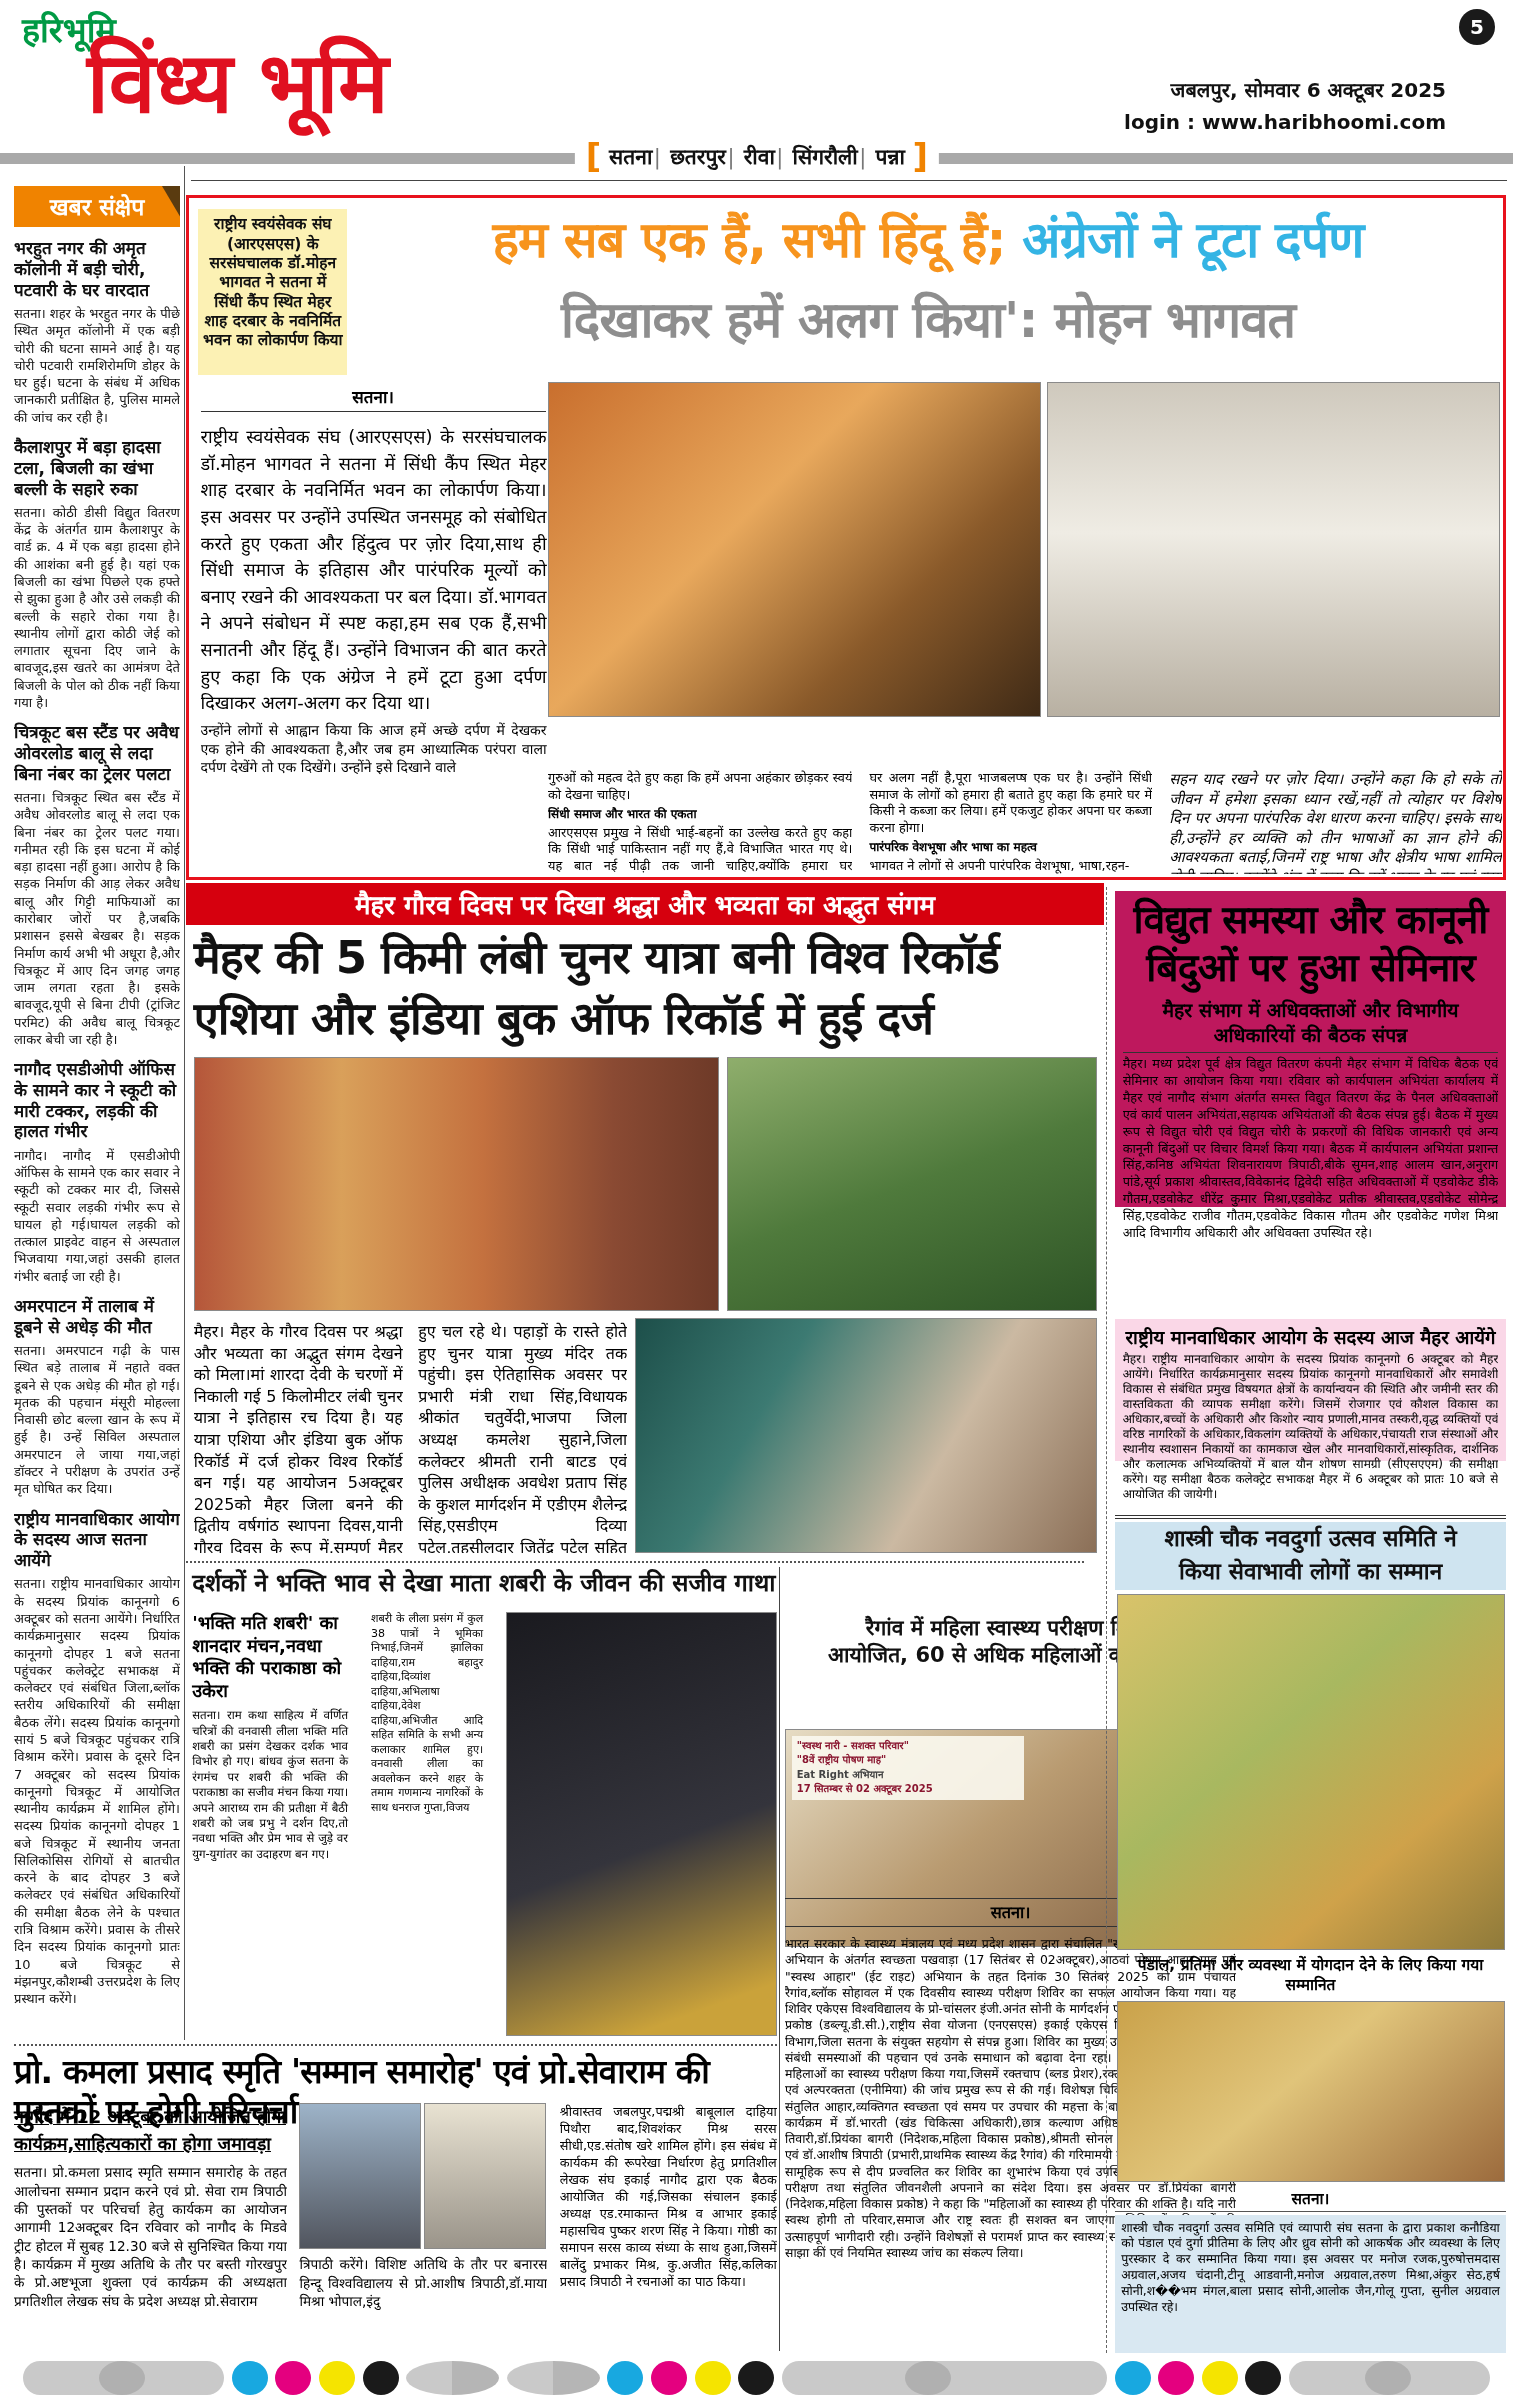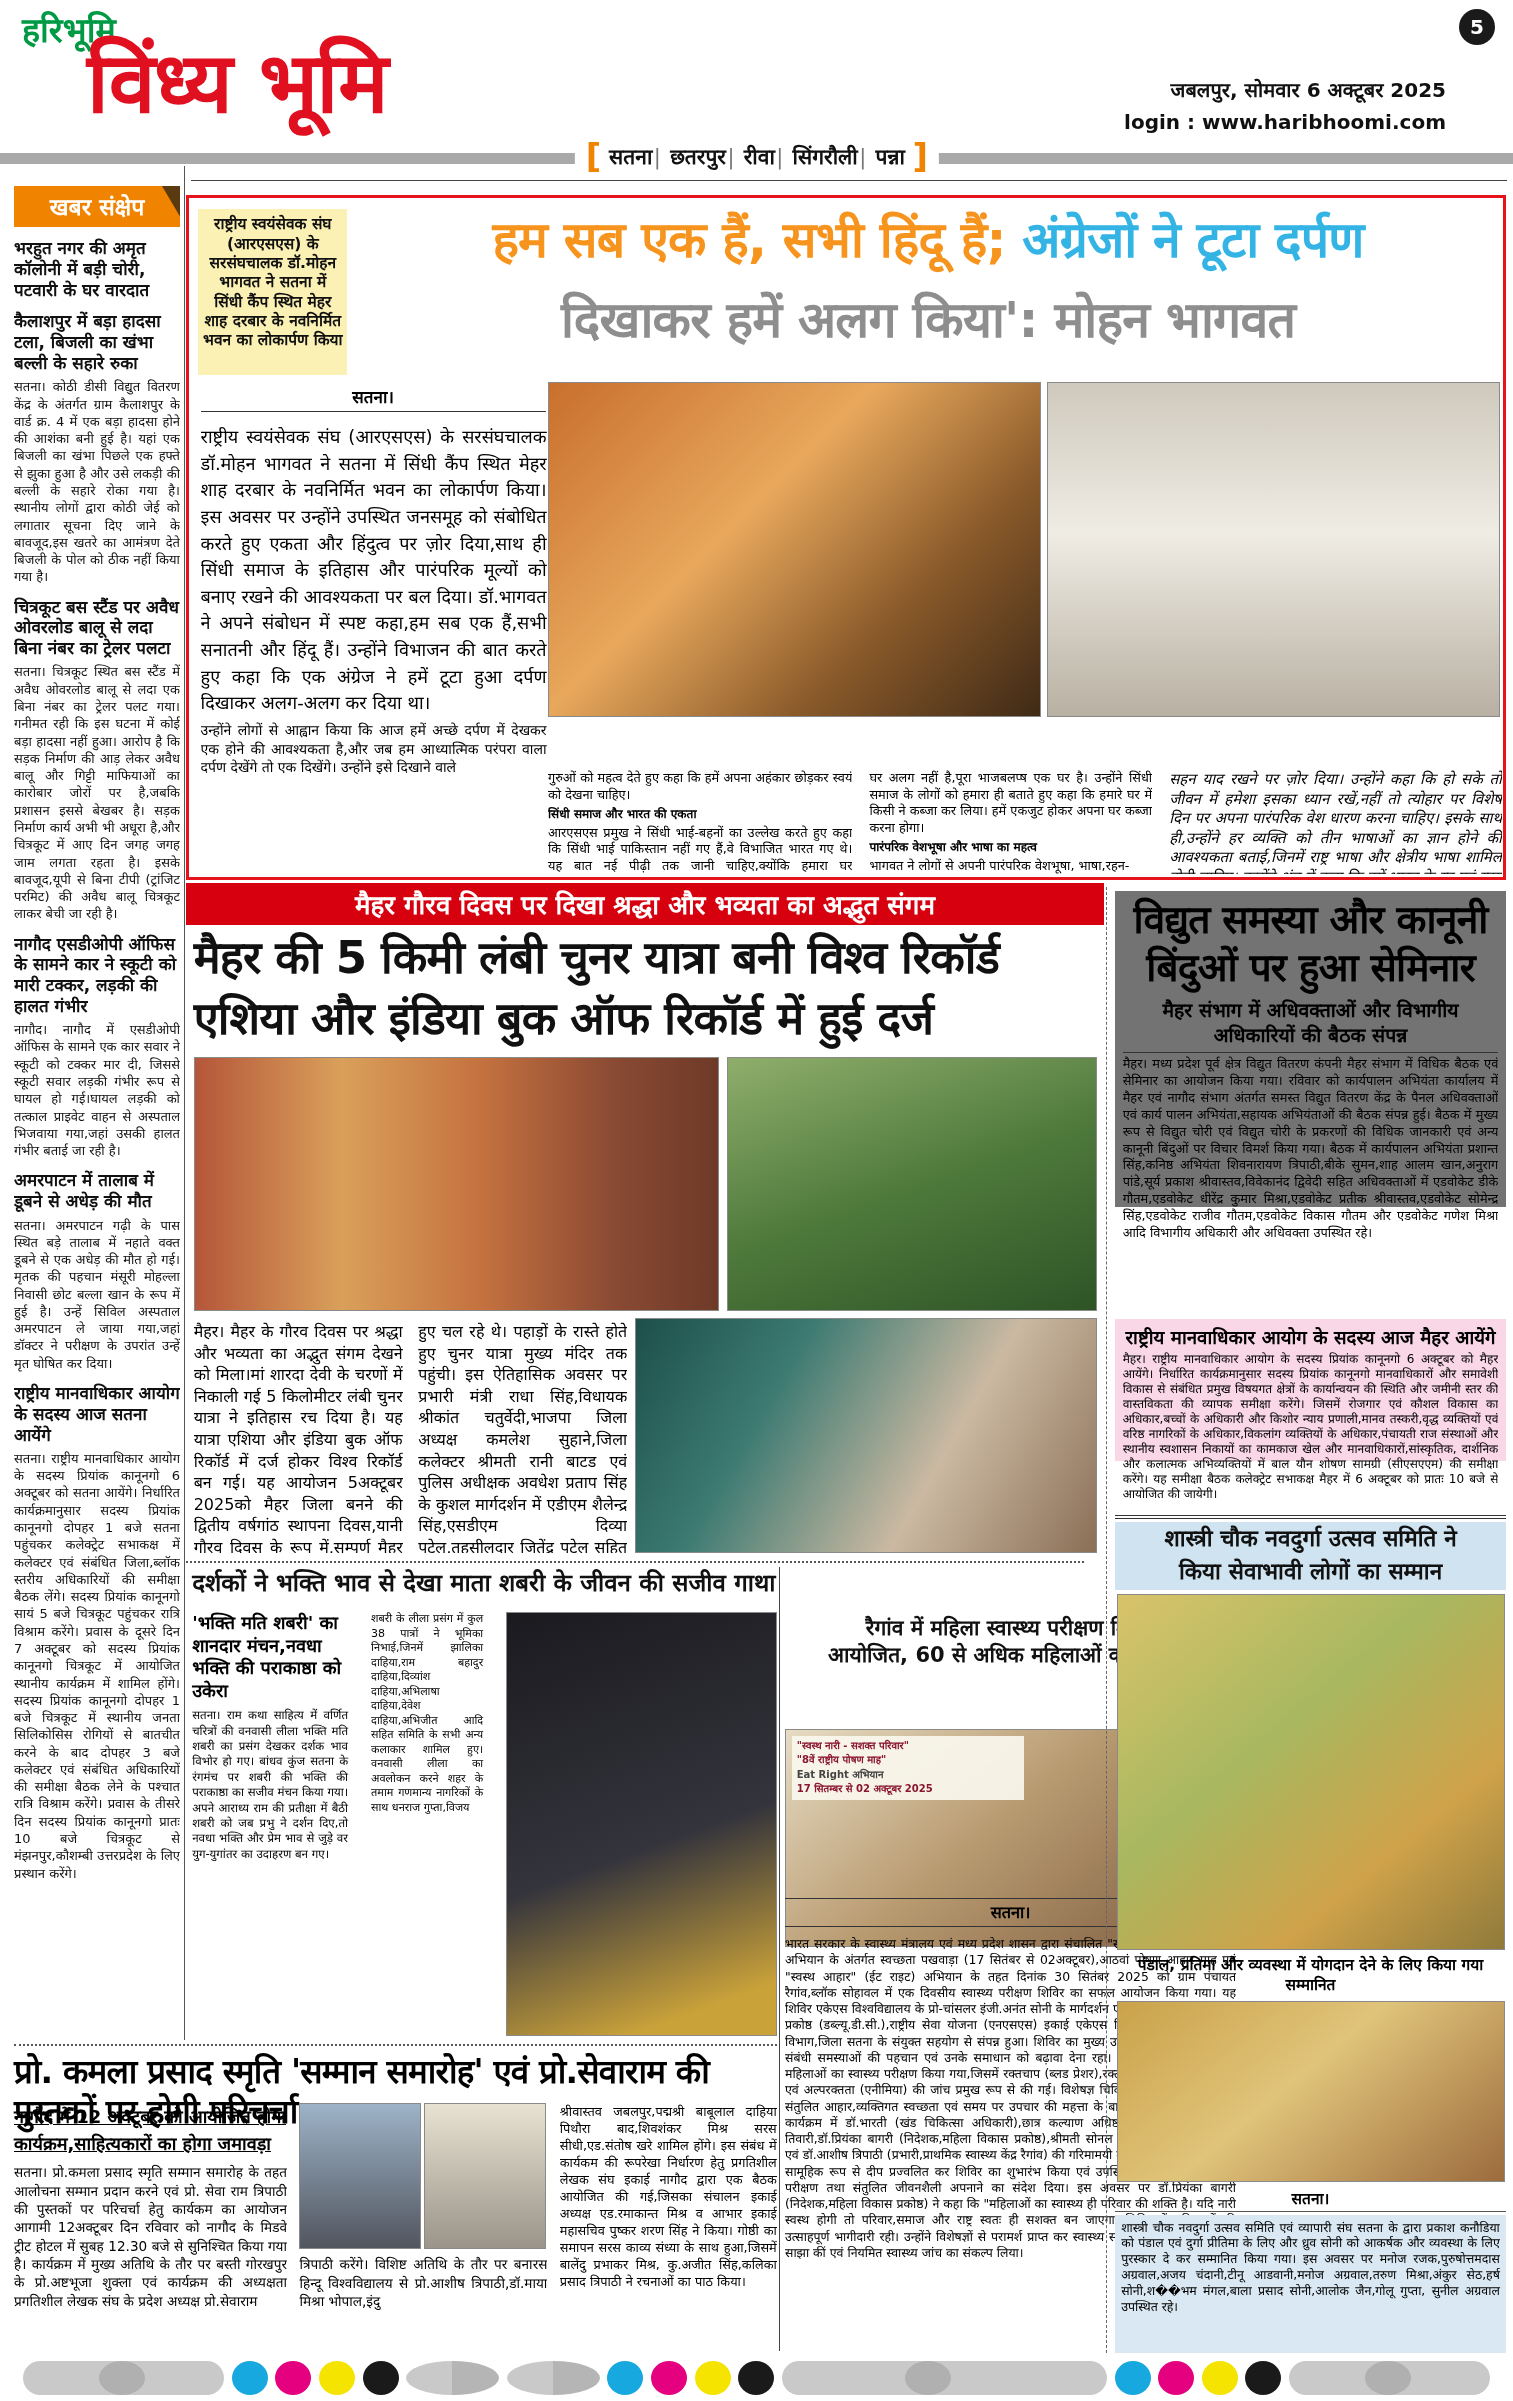--- a/index.html
+++ b/index.html
@@ -100,21 +100,21 @@
   .raigaon-ph { left:0; top:59px; width:451px; height:218px; position:relative; }
   .raig-banner { position:absolute; left:6.2px; top:6.2px; width:232px; background:rgba(250,247,238,.92);
                  color:#8a1630; font-size:10px; font-weight:bold; line-height:1.45; padding:3.1px 4.6px; }
   .raig-banner .en { color:#444; }
   .raigaon-date { left:0; top:283px; width:451px; text-align:center; font-size:16.3px; font-weight:bold;
                   border-top:1.5px solid #333; border-bottom:1.5px solid #333; padding:2.3px 0; }
   .raigaon-body { left:0; top:321px; width:451px; height:415px; font-size:12.4px; line-height:1.31; text-align:justify; overflow:hidden;}
 
   
   .vrule-dash { left:1106px; top:887px; height:1466px; border-left:1.5px dashed #666; }
-  .seminar { left:1115px; top:891px; width:391px; height:316px; background:#737373; padding:4.6px 7.7px; }
+  .seminar { left:1115px; top:891px; width:391px; height:316px; background:#be185d; padding:4.6px 7.7px; }
   .seminar-head { font-size:39px; font-weight:bold; text-align:center; line-height:1.25; letter-spacing:-0.8px; }
   .seminar-sub { font-size:19.4px; font-weight:bold; text-align:center; line-height:1.3; margin:4.6px 0 3.1px;
                  border-bottom:1.5px solid #333; padding-bottom:3.9px; }
   .seminar-body { font-size:12.8px; line-height:1.32; text-align:justify; overflow:hidden; height:256px; }
   .pinkbox { left:1115px; top:1319px; width:391px; height:142px; background:#fad7e7; padding:4.6px 7.7px; }
   .pink-head { font-size:18.6px; font-weight:bold; text-align:center; margin-bottom:3.1px; }
   .pink-body { font-size:12px; line-height:1.25; text-align:justify; overflow:hidden; height:155px; }
   .dbl-rule { left:1115px; top:1515px; width:391px; border-top:4.6px double #333; }
   .shastri-head { left:1115px; top:1522px; width:391px; height:68px; background:#cfe4f0; color:#111;
                   font-size:22.5px; font-weight:bold; text-align:center; line-height:1.45; }
@@ -167,20 +167,21 @@
     <span>पन्ना</span>
     <span class="bracket">]</span>
   </div>
   <div class="abs toprule"></div>
   <div class="abs vrule-rail"></div>
 
   <div class="abs rail ov">
     <div class="rail-head">खबर संक्षेप</div>
     <div>
       <div class="brief-h">भरहुत नगर की अमृत कॉलोनी में बड़ी चोरी, पटवारी के घर वारदात</div>
+      <div class="brief-b">सतना। शहर के भरहुत नगर के पीछे स्थित अमृत कॉलोनी में एक बड़ी चोरी की घटना सामने आई है। यह चोरी पटवारी रामशिरोमणि डोहर के घर हुई। घटना के संबंध में अधिक जानकारी प्रतीक्षित है, पुलिस मामले की जांच कर रही है।</div>
     </div>
     <div>
       <div class="brief-h">कैलाशपुर में बड़ा हादसा टला, बिजली का खंभा बल्ली के सहारे रुका</div>
       <div class="brief-b">सतना। कोठी डीसी विद्युत वितरण केंद्र के अंतर्गत ग्राम कैलाशपुर के वार्ड क्र. 4 में एक बड़ा हादसा होने की आशंका बनी हुई है। यहां एक बिजली का खंभा पिछले एक हफ्ते से झुका हुआ है और उसे लकड़ी की बल्ली के सहारे रोका गया है। स्थानीय लोगों द्वारा कोठी जेई को लगातार सूचना दिए जाने के बावजूद,इस खतरे का आमंत्रण देते बिजली के पोल को ठीक नहीं किया गया है।</div>
     </div>
     <div>
       <div class="brief-h">चित्रकूट बस स्टैंड पर अवैध ओवरलोड बालू से लदा बिना नंबर का ट्रेलर पलटा</div>
       <div class="brief-b">सतना। चित्रकूट स्थित बस स्टैंड में अवैध ओवरलोड बालू से लदा एक बिना नंबर का ट्रेलर पलट गया। गनीमत रही कि इस घटना में कोई बड़ा हादसा नहीं हुआ। आरोप है कि सड़क निर्माण की आड़ लेकर अवैध बालू और गिट्टी माफियाओं का कारोबार जोरों पर है,जबकि प्रशासन इससे बेखबर है। सड़क निर्माण कार्य अभी भी अधूरा है,और चित्रकूट में आए दिन जगह जगह जाम लगता रहता है। इसके बावजूद,यूपी से बिना टीपी (ट्रांजिट परमिट) की अवैध बालू चित्रकूट लाकर बेची जा रही है।</div>
     </div>
     <div>

